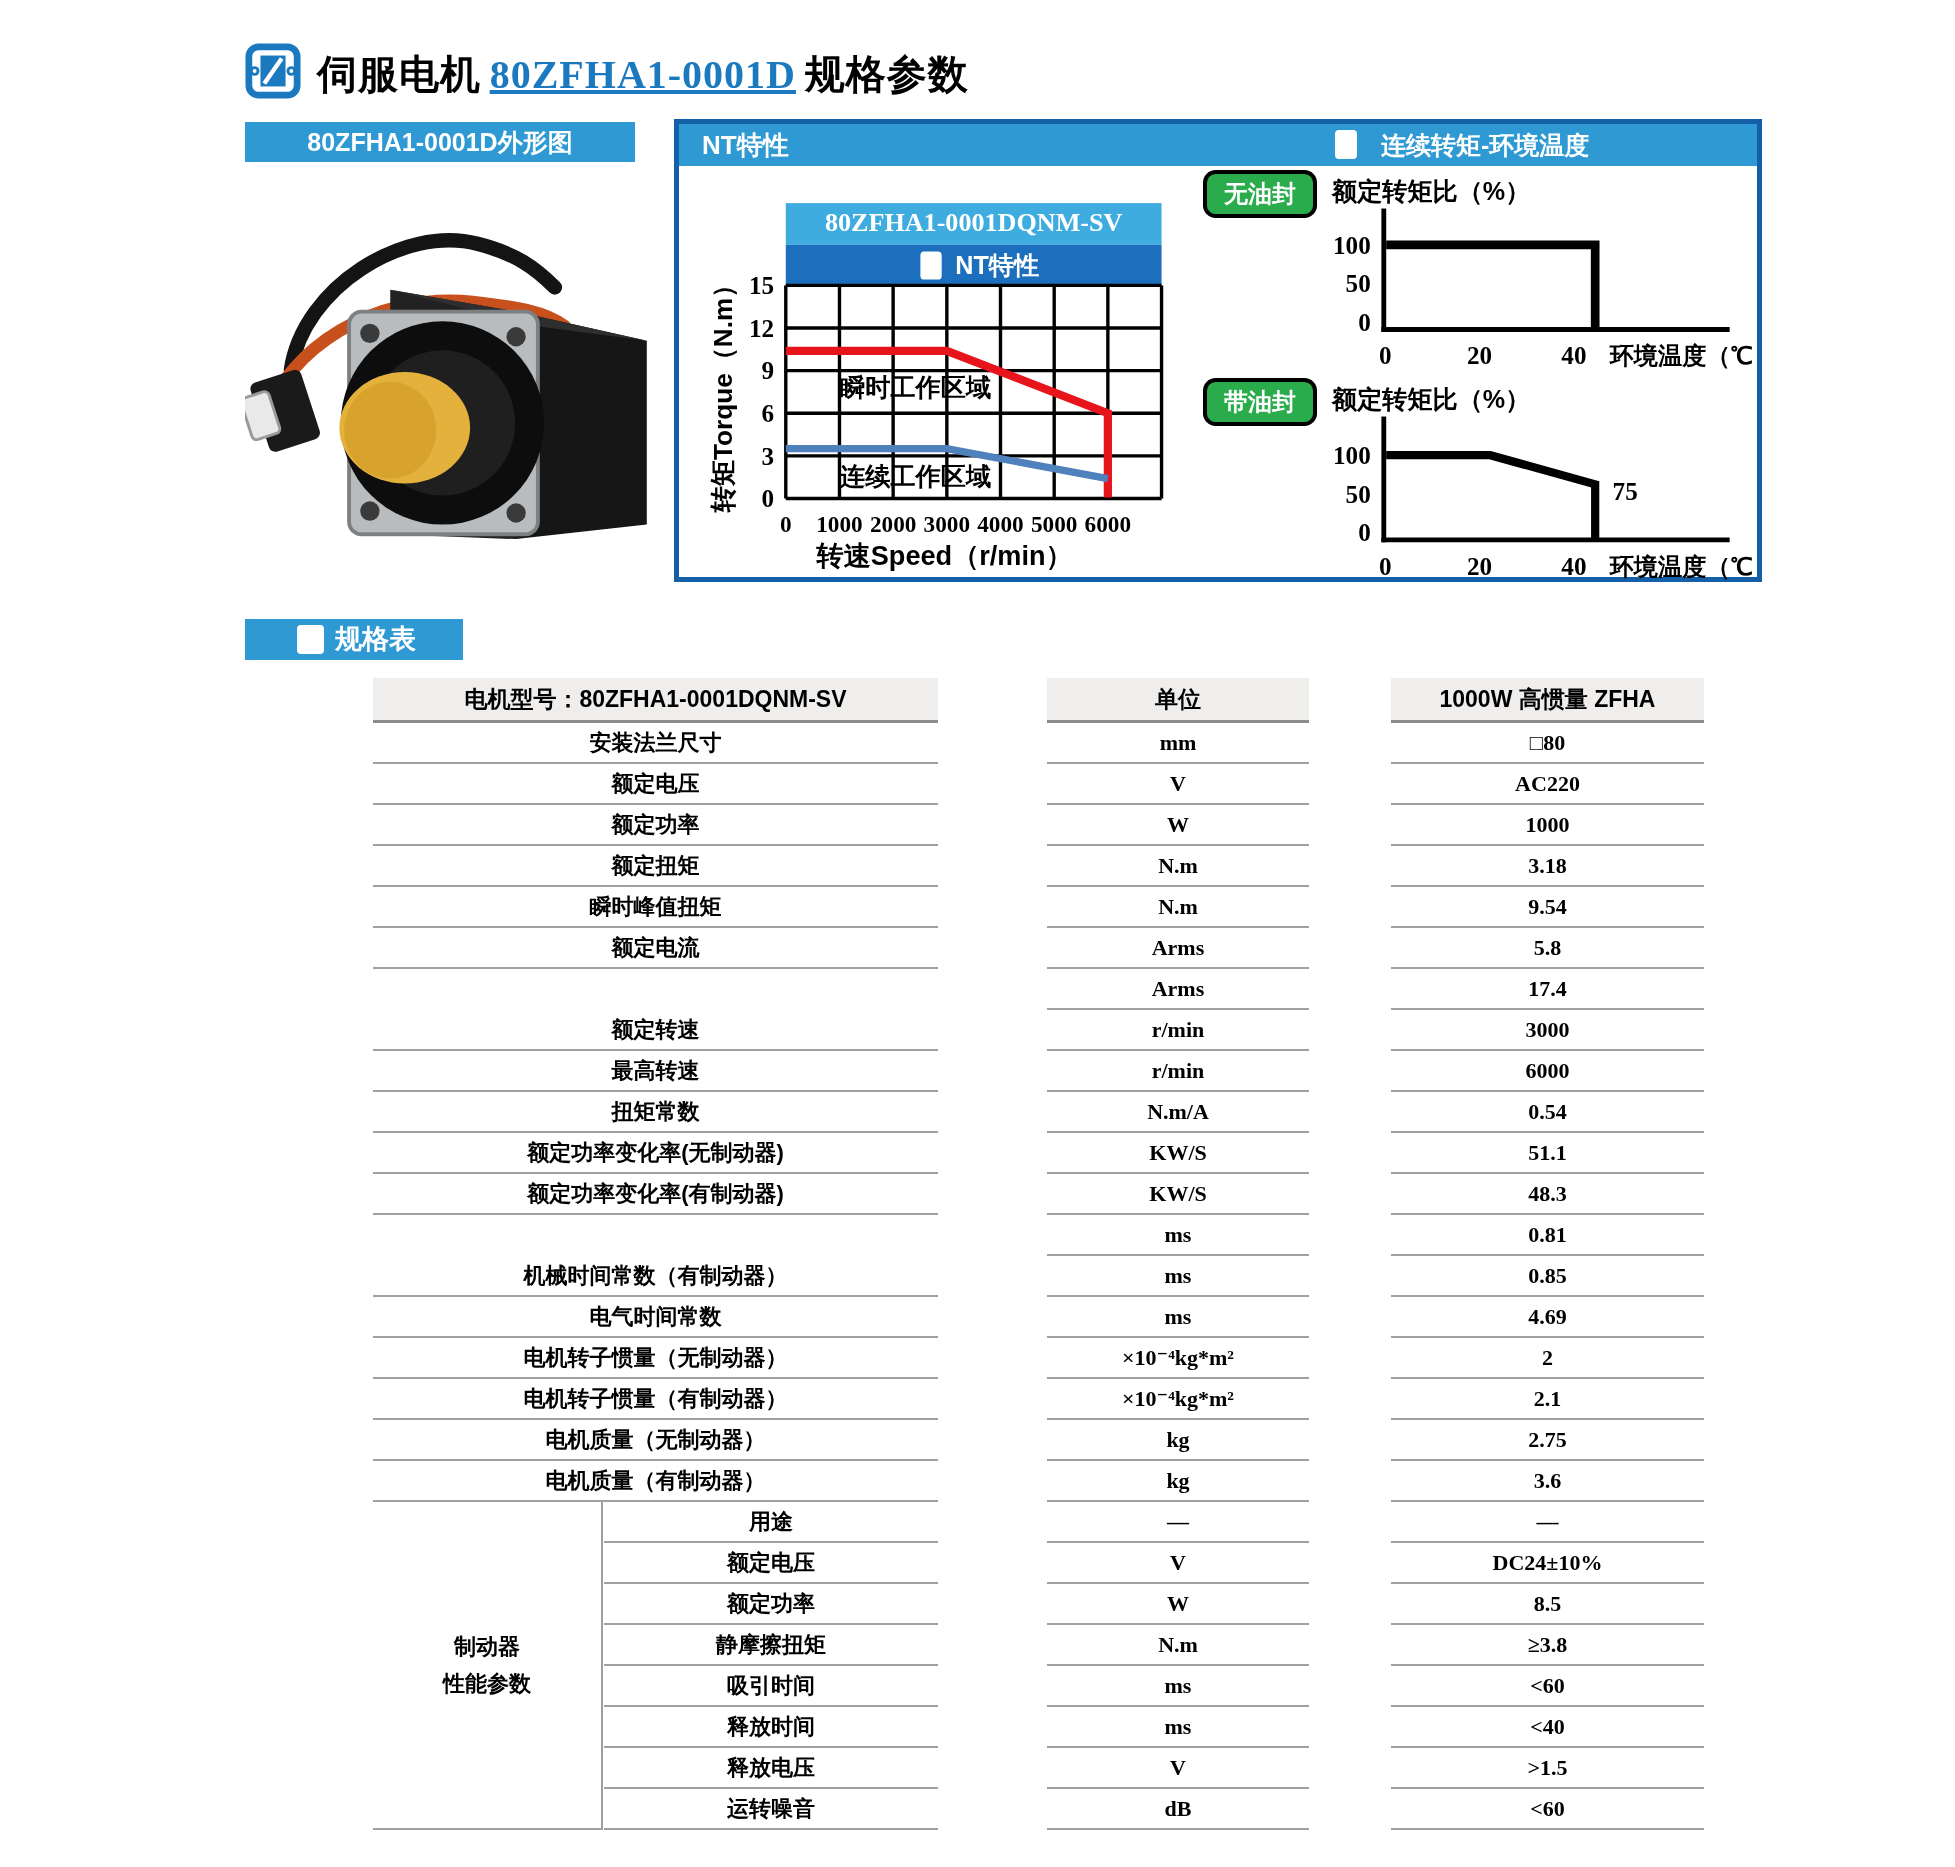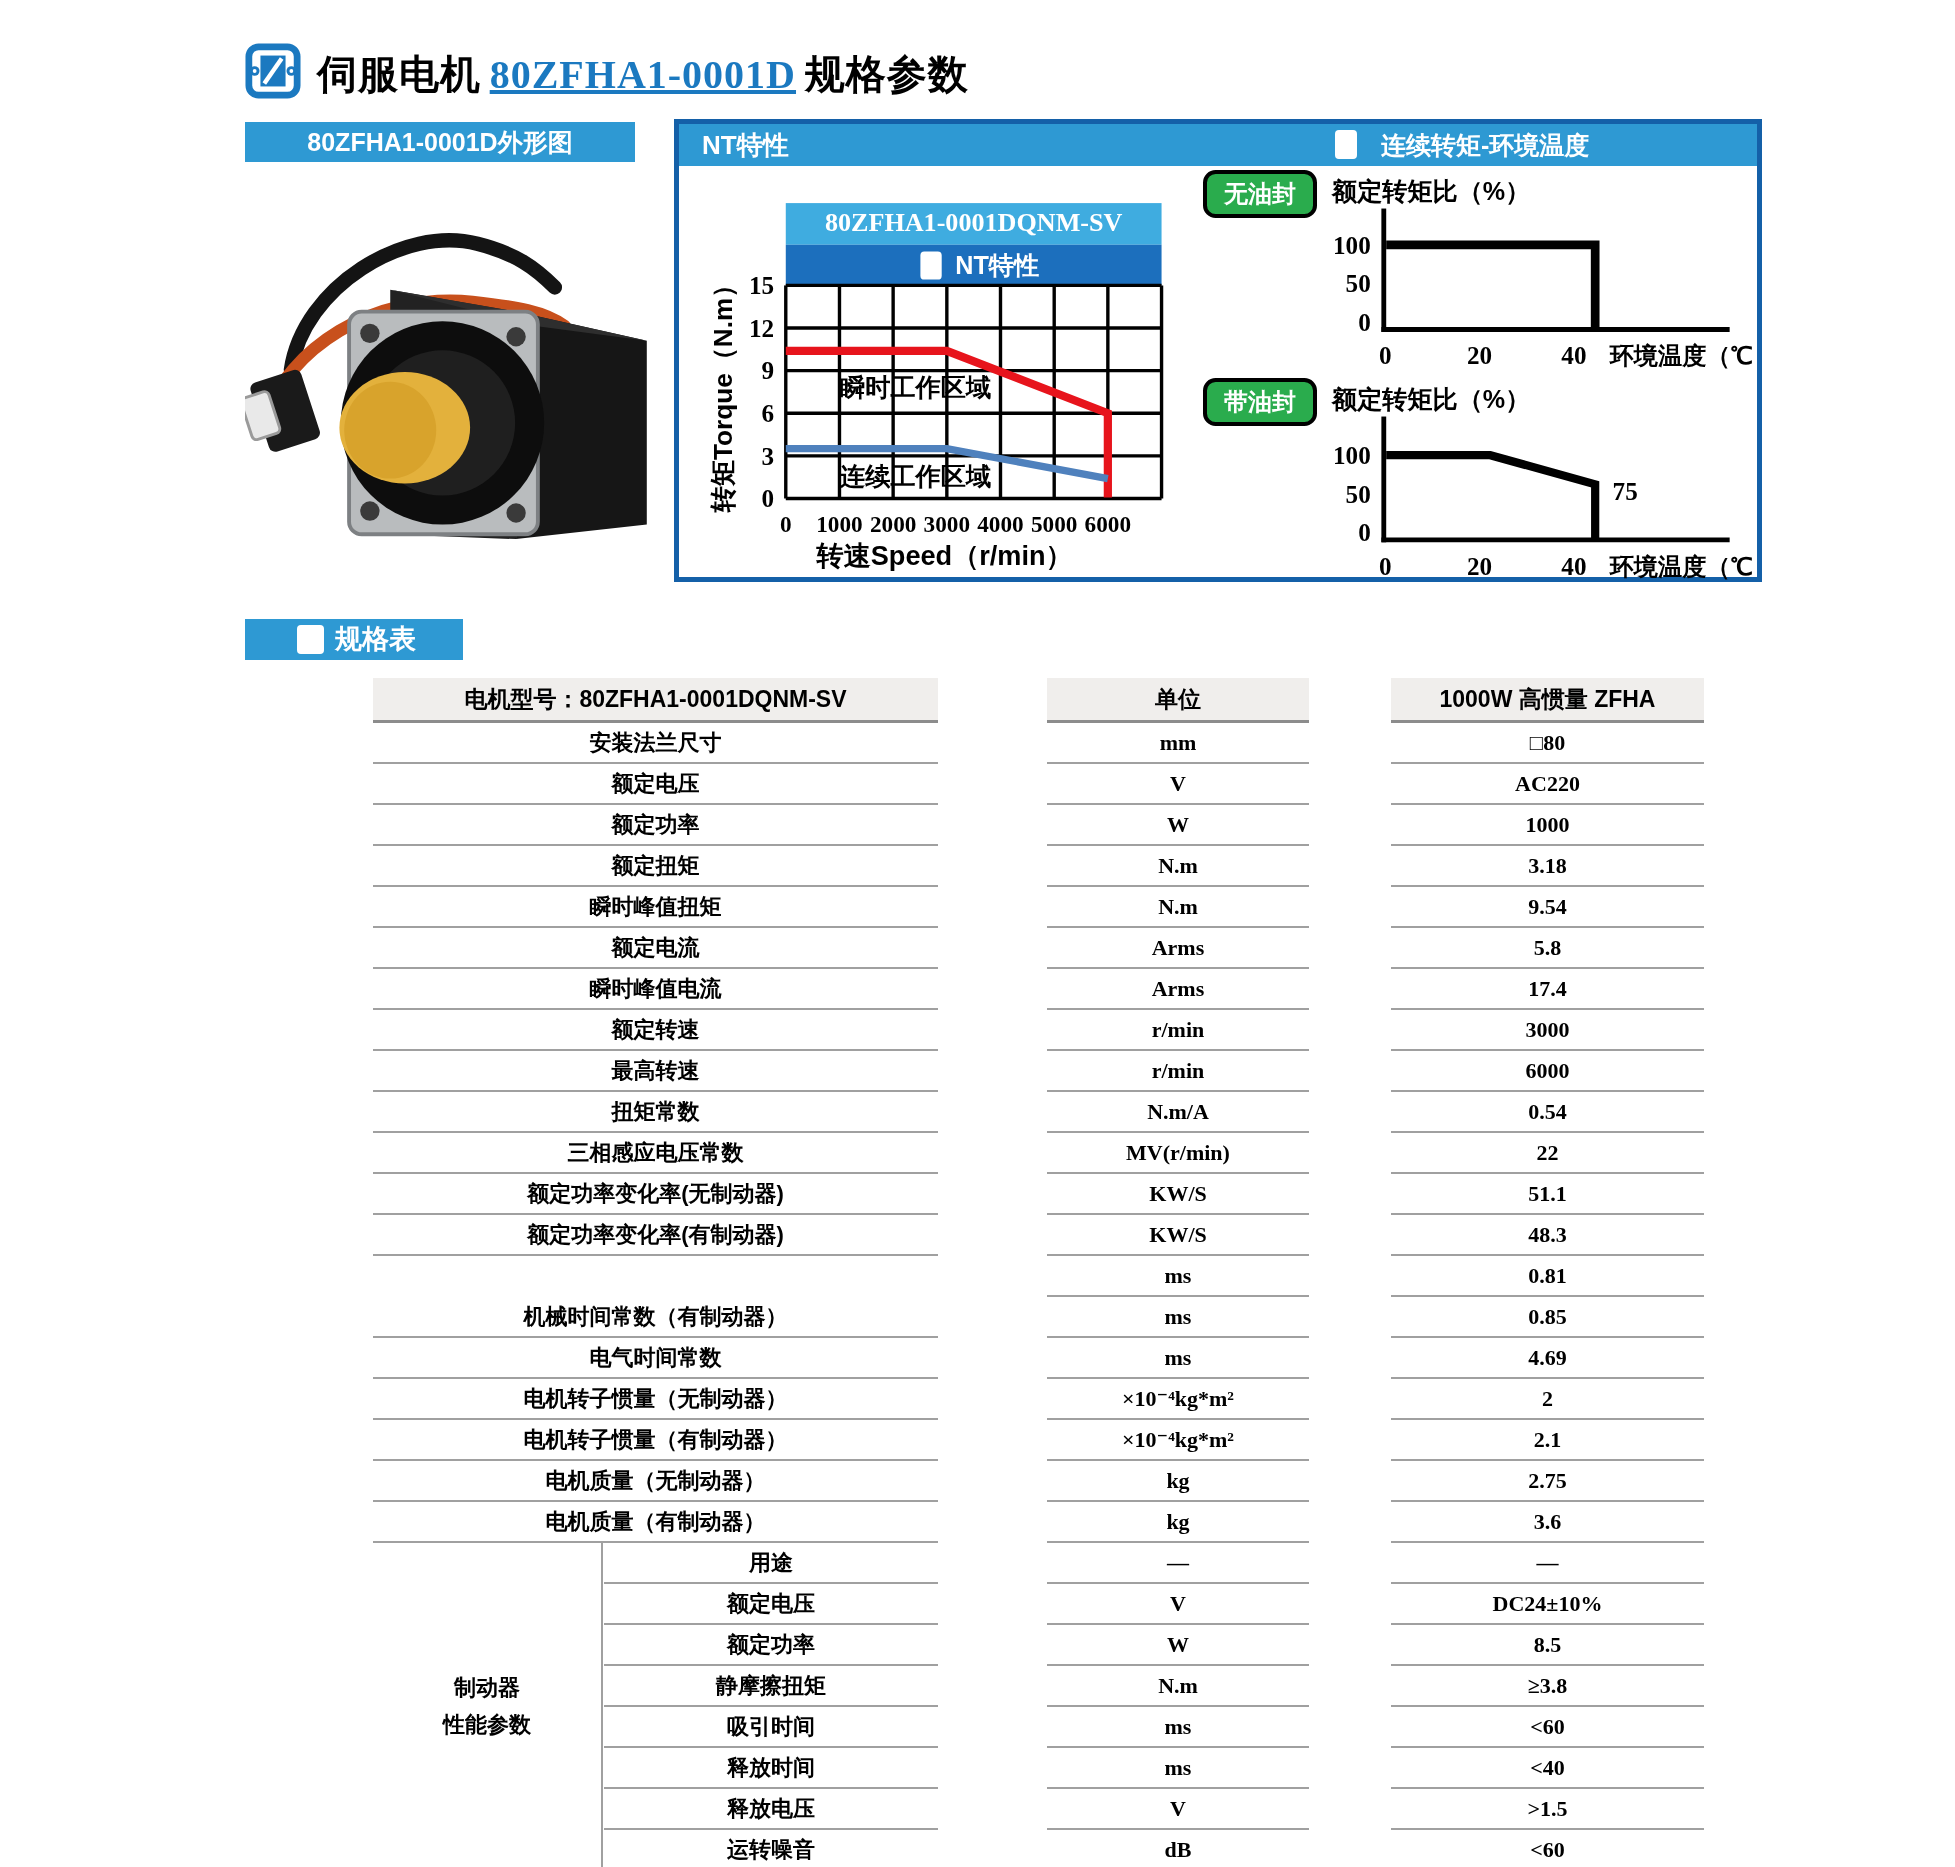--- a/index.html
+++ b/index.html
@@ -231,43 +231,37 @@
           <div class="td c1">瞬时峰值扭矩</div>
           <div class="td c2 ser">N.m</div>
           <div class="td c3 ser">9.54</div>
         </div>
         <div class="tr">
           <div class="td c1">额定电流</div>
           <div class="td c2 ser">Arms</div>
           <div class="td c3 ser">5.8</div>
         </div>
         <div class="tr">
-          <div class="td c1">瞬时峰值电流</div>
           <div class="td c2 ser">Arms</div>
           <div class="td c3 ser">17.4</div>
         </div>
         <div class="tr">
           <div class="td c1">额定转速</div>
           <div class="td c2 ser">r/min</div>
           <div class="td c3 ser">3000</div>
         </div>
         <div class="tr">
           <div class="td c1">最高转速</div>
           <div class="td c2 ser">r/min</div>
           <div class="td c3 ser">6000</div>
         </div>
         <div class="tr">
           <div class="td c1">扭矩常数</div>
           <div class="td c2 ser">N.m/A</div>
           <div class="td c3 ser">0.54</div>
-        </div>
-        <div class="tr">
-          <div class="td c1">三相感应电压常数</div>
-          <div class="td c2 ser">MV(r/min)</div>
-          <div class="td c3 ser">22</div>
         </div>
         <div class="tr">
           <div class="td c1">额定功率变化率(无制动器)</div>
           <div class="td c2 ser">KW/S</div>
           <div class="td c3 ser">51.1</div>
         </div>
         <div class="tr">
           <div class="td c1">额定功率变化率(有制动器)</div>
           <div class="td c2 ser">KW/S</div>
           <div class="td c3 ser">48.3</div>

